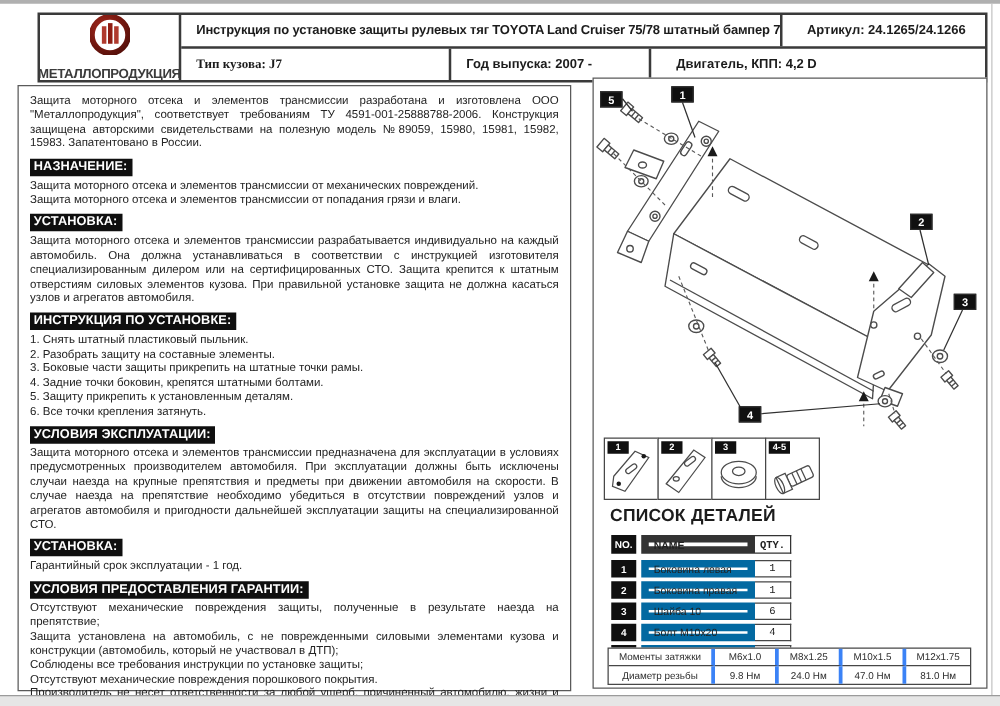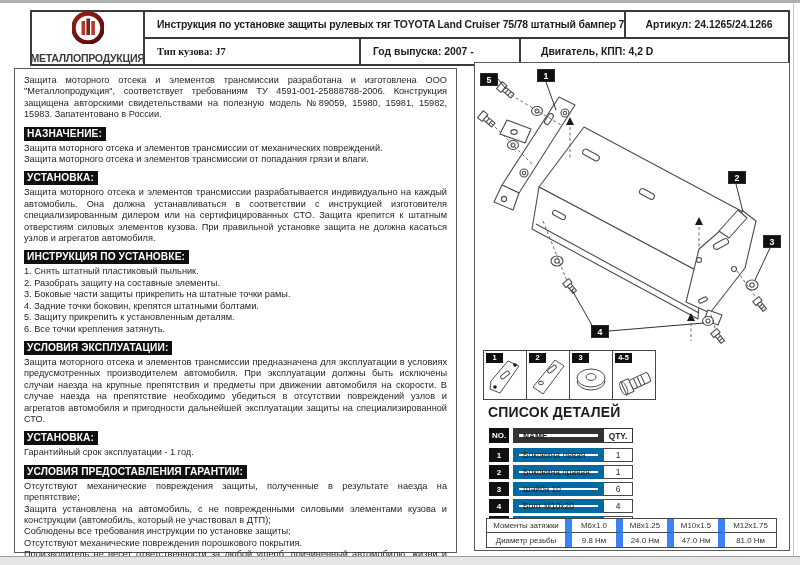--- a/index.html
+++ b/index.html
@@ -40,28 +40,28 @@
   .thumb{width:42px;height:48px;border:1px solid #474747;margin-left:-1px;position:relative;background:#fff;}
   .thumb:first-child{margin-left:0;}
   .thumb-badge{position:absolute;top:2px;left:2px;min-width:15px;height:10px;padding:0 1px;background:#101010;color:#fff;font-size:7.4px;font-weight:bold;text-align:center;line-height:10.5px;}
 
   
   #parts-title{position:absolute;left:13px;top:341px;font-weight:bold;font-size:14px;color:#1c1c1c;letter-spacing:0.2px;}
   #parts-table{position:absolute;left:14px;top:355px;margin-top:10px;}
   .pt-row{display:flex;align-items:stretch;margin-bottom:3px;}
   .pt-no{width:20px;background:#101010;color:#fff;font-size:8px;font-weight:bold;display:flex;align-items:center;justify-content:center;margin-right:4px;}
   .pt-name{width:91px;border:6px solid #0369a1;font-size:8.4px;display:flex;align-items:center;padding-left:4px;box-sizing:border-box;color:#222;}
-  .pt-qty{width:29px;border:1px solid #474747;border-left:none;font-size:8.4px;display:flex;align-items:center;justify-content:center;box-sizing:border-box;color:#222;}
+  .pt-qty{width:29px;border:1px solid #474747;border-left:none;font-size:8.4px;display:flex;align-items:center;justify-content:center;box-sizing:border-box;color:#222;font-family:Liberation Mono, monospace;}
   .pt-head .pt-name,.pt-head .pt-qty{font-weight:bold;border-color:#333;}
   .pt-row{height:14px;}
   .pt-head{height:15px;margin-bottom:5px;}
 
   
   #torque-table{position:absolute;left:11px;top:455px;display:grid;grid-template-columns:85px 51px 51px 51px 51px;border:1px solid #474747;background:#fff;}
-  .tq-cell{border-right:7px solid #3b82f6;border-bottom:1px solid #474747;height:14px;font-size:7.9px;color:#2e2e2e;display:flex;align-items:center;justify-content:center;box-sizing:border-box;}
+  .tq-cell{border-right:3px solid #3b82f6;border-bottom:1px solid #474747;height:14px;font-size:7.9px;color:#2e2e2e;display:flex;align-items:center;justify-content:center;box-sizing:border-box;}
   .tq-cell:nth-child(5n){border-right:none;}
   .tq-cell:nth-child(n+6){border-bottom:none;}
 </style>
 </head>
 <body>
 
 <div id="page">
   <div class="edge-top"></div>
 
   <div id="header-box">

